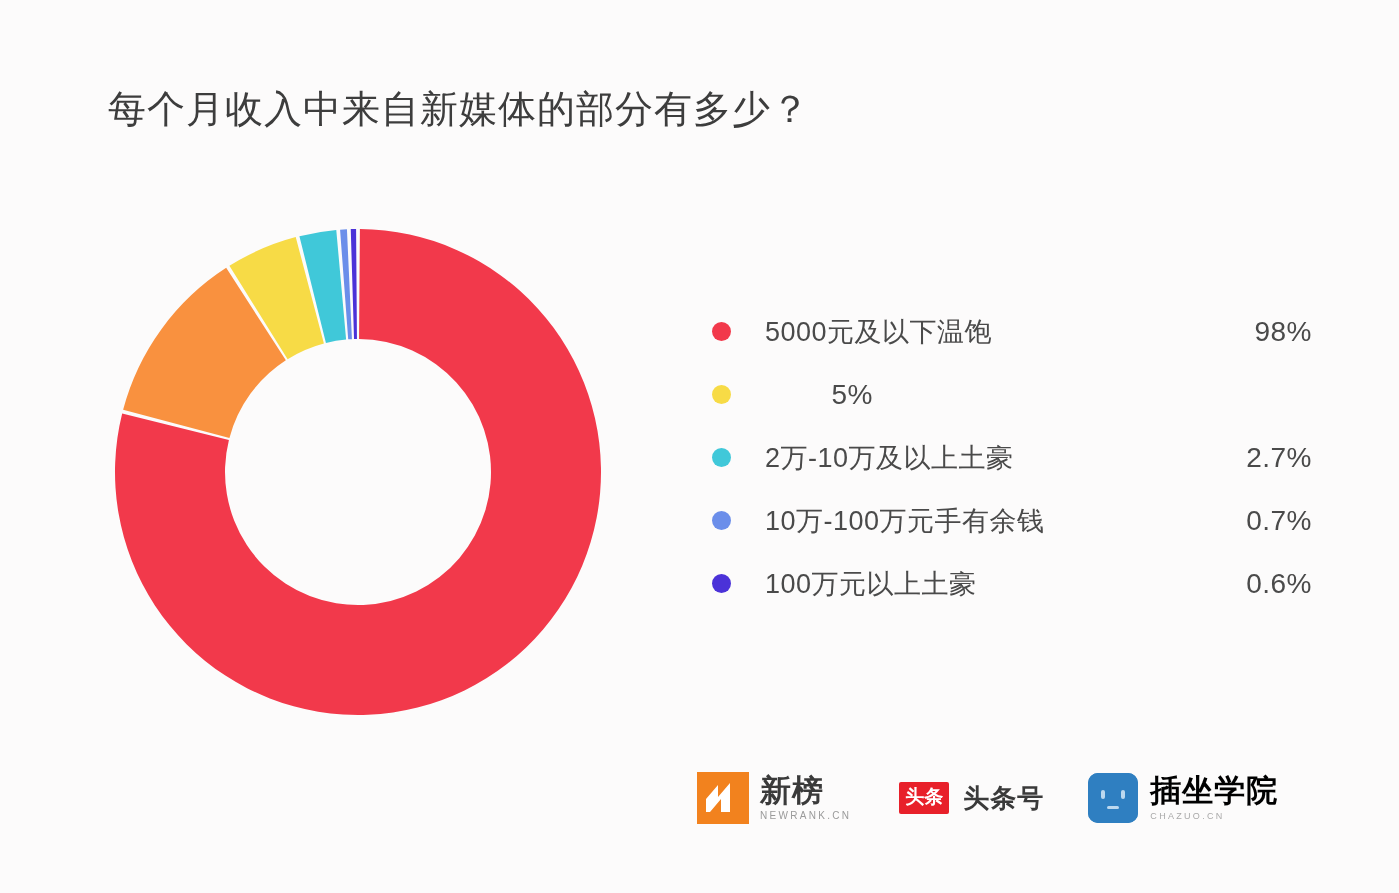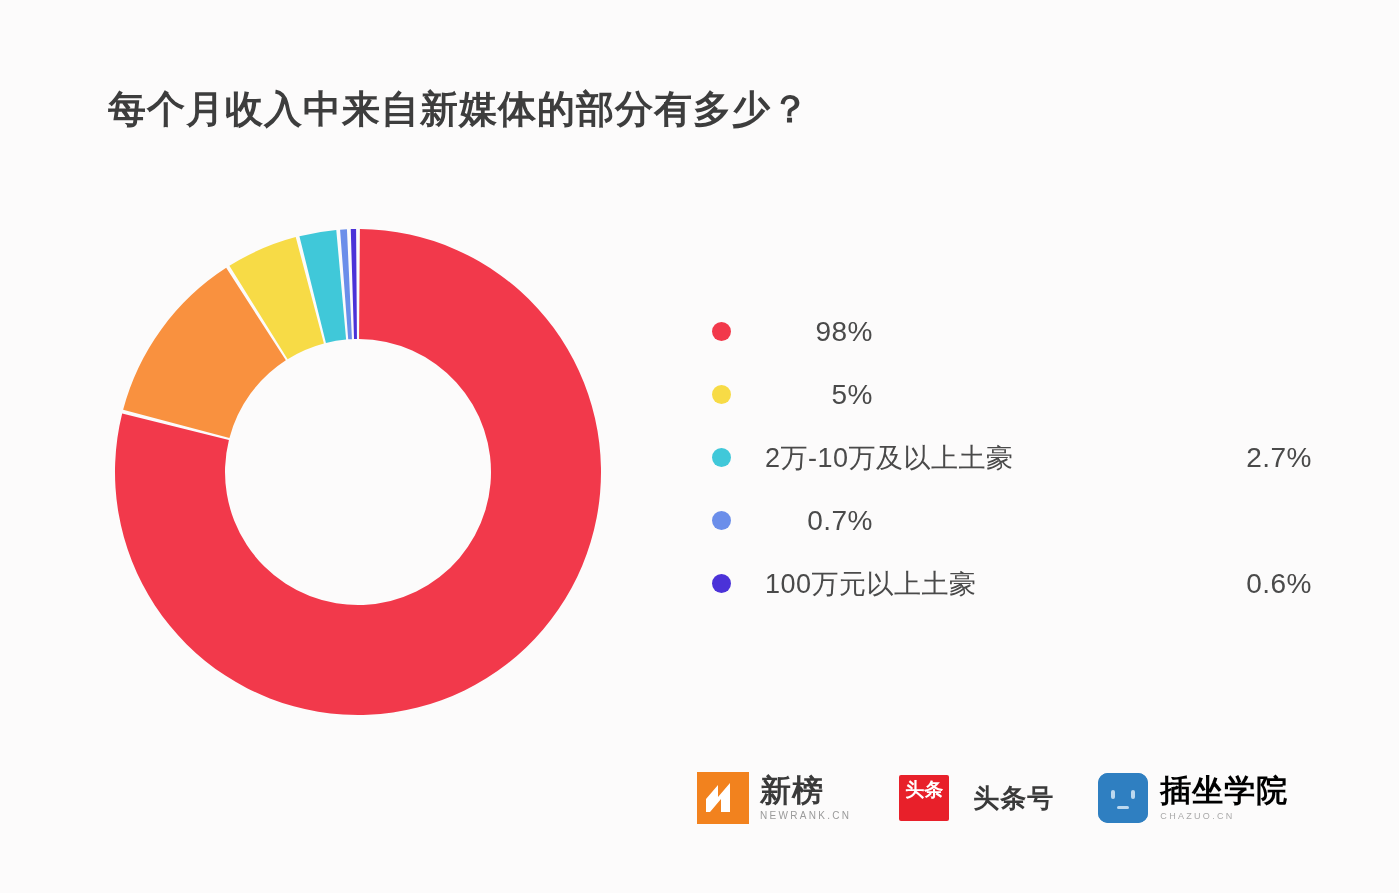--- a/index.html
+++ b/index.html
@@ -18,21 +18,21 @@
     background: #fcfbfb;
     overflow: hidden;
   }
 
   
   #chart-title {
     position: absolute;
     left: 108px;
     top: 84px;
     font-size: 38px;
-    font-weight: bold;
+    font-weight: normal;
     color: #3d3d3d;
     letter-spacing: 1px;
     white-space: nowrap;
   }
 
   
   #donut-wrap {
     position: absolute;
     left: 108px;
     top: 222px;
@@ -118,24 +118,24 @@
     letter-spacing: 2.3px;
     margin-top: 5px;
   }
 
   
   .tt-badge {
     background: #e8202a;
     color: #ffffff;
     font-size: 19px;
     font-weight: bold;
-    padding: 5px 6px 22px 6px;
+    padding: 5px 6px 8px 6px;
     line-height: 1;
     border-radius: 2px;
-    margin-right: 24px;
+    margin-right: 14px;
     letter-spacing: 0px;
     flex: 0 0 auto;
   }
   .tt-cn {
     font-size: 26px;
     font-weight: bold;
     color: #3a3a3a;
     letter-spacing: 1px;
     line-height: 1;
   }
@@ -181,33 +181,35 @@
           <path d="M 191.41876021757156 14.16692694714419 A 243 243 0 0 1 228.2719580389094 7.9733647043427425 L 238.1076971982508 117.53274693694479 A 133 133 0 0 0 217.93701690920585 120.92263902868385 Z" fill="#40c8d9"></path>
           <path d="M 232.07622773202564 7.6619336800637825 A 243 243 0 0 1 238.93442621155637 7.252079150546564 L 243.94353368780656 117.13796924700696 A 133 133 0 0 0 240.18986949942146 117.36229291954109 Z" fill="#6b8eea"></path>
           <path d="M 242.74870996350052 7.108215880391356 A 243 243 0 0 1 248.09150208404344 7.007494692316072 L 248.95543118180154 117.00410203324296 A 133 133 0 0 0 246.03118693475542 117.05922926786852 Z" fill="#4b32d8"></path>
         </g>
     </svg>
   </div>
 
   <div id="legend">
       <div class="legend-row">
         <span class="legend-dot" style="background: rgb(242, 57, 75);"></span>
+        <span class="legend-label">5000元及以下温饱</span>
         <span class="legend-value">98%</span>
       </div>
       <div class="legend-row">
         <span class="legend-dot" style="background: rgb(247, 219, 70);"></span>
         <span class="legend-value">5%</span>
       </div>
       <div class="legend-row">
         <span class="legend-dot" style="background: rgb(64, 200, 217);"></span>
         <span class="legend-label">2万-10万及以上土豪</span>
         <span class="legend-value">2.7%</span>
       </div>
       <div class="legend-row">
         <span class="legend-dot" style="background: rgb(107, 142, 234);"></span>
+        <span class="legend-label">10万-100万元手有余钱</span>
         <span class="legend-value">0.7%</span>
       </div>
       <div class="legend-row">
         <span class="legend-dot" style="background: rgb(75, 50, 216);"></span>
         <span class="legend-label">100万元以上土豪</span>
         <span class="legend-value">0.6%</span>
       </div>
     </div>
 
   <div id="footer-logos">

